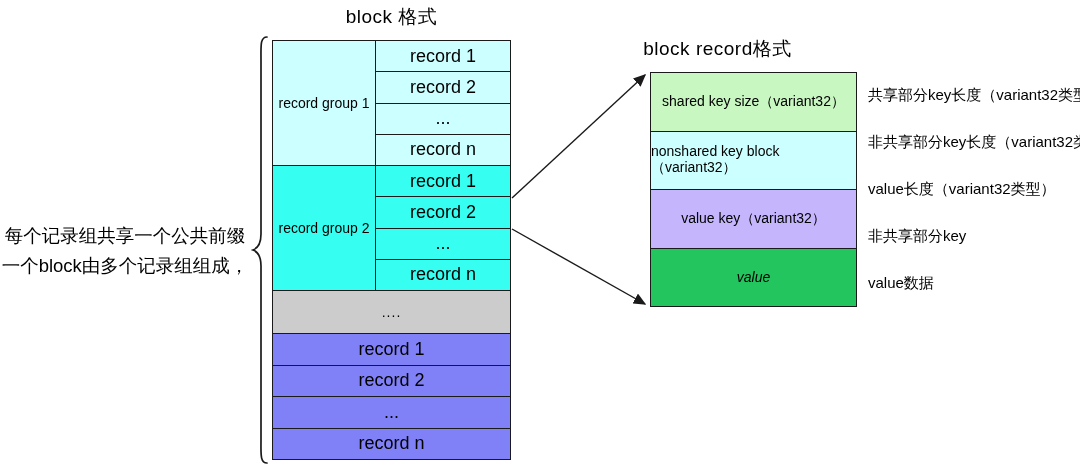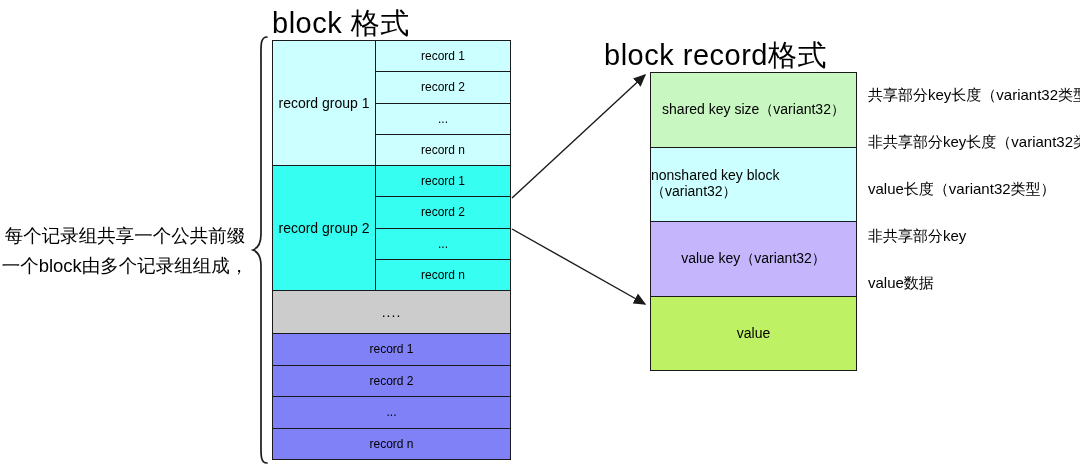--- a/index.html
+++ b/index.html
@@ -1,50 +1,50 @@
 <!DOCTYPE html>
 <html><head>
 <meta charset="utf-8">
 <style>
   html,body { margin:0; padding:0; background:#ffffff; }
   #canvas {
     position:relative; width:1080px; height:465px;
     font-family:"Liberation Sans", sans-serif;
     color:#000; background:#fff; overflow:hidden;
   }
-  .title { position:absolute; font-size:29px; font-weight:500; letter-spacing:0.5px; }
+  .title { position:absolute; text-align:center; font-size:19px; font-weight:500; letter-spacing:0.5px; }
   #block-title { left:272px; top:4px; width:239px; }
   #record-title { left:604px; top:36px; width:227px; }
 
   
   #left-note { position:absolute; left:0px; top:221px; width:250px; text-align:center;
                font-size:18.5px; line-height:30px; white-space:nowrap; }
 
   
   .shape-svg { position:absolute; pointer-events:none; }
 
   
   #block-table { position:absolute; left:272px; top:40px; width:239px; height:420px;
                  border:1.6px solid #1a1a1a; display:flex; flex-direction:column; box-sizing:border-box; }
   .group { display:flex; flex:1; border-top:1.6px solid #1a1a1a; }
   .group:first-child { border-top:none; }
   .group-label { width:103px; display:flex; align-items:center; justify-content:center;
                  border-right:1.6px solid #1a1a1a; font-size:14px; box-sizing:border-box; }
   .records { flex:1; display:flex; flex-direction:column; }
   .record { flex:1; display:flex; align-items:center; justify-content:center;
-            border-top:1.6px solid #1a1a1a; font-size:12px; }
+            border-top:1.6px solid #1a1a1a; font-size:18px; }
   .record:first-child { border-top:none; }
   .band { height:42px; flex:0 0 42px; display:flex; align-items:center; justify-content:center;
           border-top:1.6px solid #1a1a1a; font-size:14px; letter-spacing:1px; }
   #group-1 { flex:0 0 124px; }
   #group-2 { flex:0 0 124px; }
   #group-m { flex:1; }
 
   
-  #record-table { position:absolute; left:650px; top:72px; width:207px; height:299px;
+  #record-table { position:absolute; left:650px; top:72px; width:207px; height:235px;
                   border:1.6px solid #1a1a1a; display:flex; flex-direction:column; box-sizing:border-box; }
   .fmt-row { flex:1; display:flex; align-items:center; justify-content:center;
              border-top:1.6px solid #1a1a1a; font-size:14px; }
   .fmt-row:first-child { border-top:none; }
 
   
   #annotations { position:absolute; left:868px; top:72px; height:235px; display:flex;
                  flex-direction:column; }
   .annotation { flex:1; display:flex; align-items:center; font-size:15px; white-space:nowrap; }
 </style>
@@ -106,21 +106,21 @@
       </marker>
     </defs>
     <line x1="512" y1="198" x2="645" y2="75" stroke="#1a1a1a" stroke-width="1.4" marker-end="url(#arrowhead)"></line>
     <line x1="512" y1="229" x2="645" y2="304" stroke="#1a1a1a" stroke-width="1.4" marker-end="url(#arrowhead)"></line>
   </svg>
 
   <div id="record-table">
     <div class="fmt-row" style="background: rgb(201, 247, 194);">shared key size（variant32）</div>
     <div class="fmt-row" style="background: rgb(204, 255, 255);">nonshared key block（variant32）</div>
     <div class="fmt-row" style="background: #c4b5fd;">value key（variant32）</div>
-    <div class="fmt-row" style="background: #bef264;">value</div>
+    <div class="fmt-row" style="background: #22c55e; font-style: italic;">value</div>
   </div>
 
   <div id="annotations">
     <div class="annotation">共享部分key长度（variant32类型）</div>
     <div class="annotation">非共享部分key长度（variant32类型）</div>
     <div class="annotation">value长度（variant32类型）</div>
     <div class="annotation">非共享部分key</div>
     <div class="annotation">value数据</div>
   </div>
 

